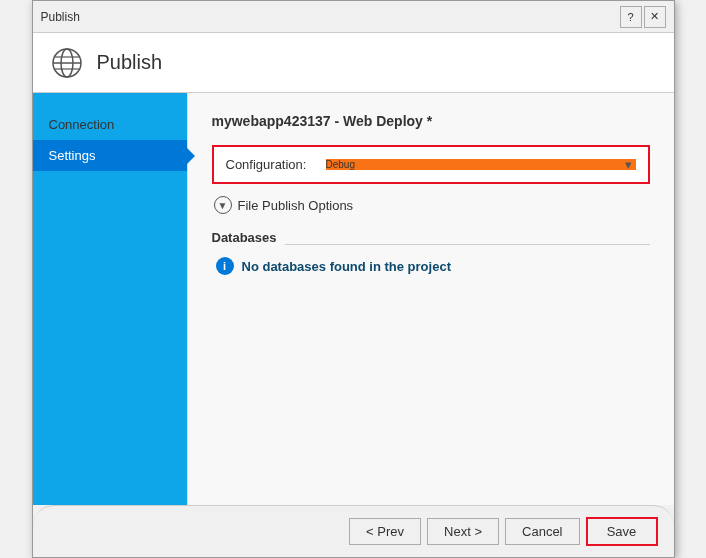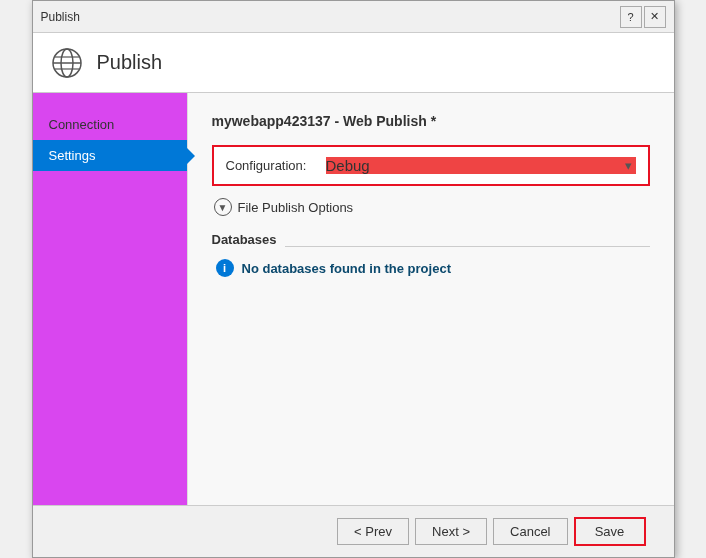--- a/index.html
+++ b/index.html
@@ -73,21 +73,21 @@
       color: #333;
       font-weight: 400;
     }
     .content-area {
       display: flex;
       flex: 1;
       overflow: hidden;
     }
     .sidebar {
       width: 155px;
-      background: #d946ef;
+      background: #0ea5e9;
       padding: 16px 0;
       border-right: 1px solid #ddd;
     }
     .sidebar-item {
       padding: 8px 16px;
       cursor: pointer;
       color: #333;
       display: flex;
       align-items: center;
     }
@@ -130,23 +130,23 @@
       justify-content: flex-end;
     }
     .config-label {
       color: #333;
       min-width: 100px;
     }
     .config-select {
       flex: 1;
       border: none;
       outline: none;
-      font-size: 15px;
-      color: #333;
-      background: #ef4444;
+      font-size: 10px;
+      color: #333;
+      background: #f97316;
       appearance: none;
       -webkit-appearance: none;
       cursor: pointer;
     }
     .config-select-wrapper {
       flex: 1;
       display: flex;
       align-items: center;
       position: relative;
     }
@@ -217,27 +217,28 @@
       margin-right: 8px;
       flex-shrink: 0;
     }
     .no-databases-text {
       color: #0c4a6e;
       font-size: 13px;
       font-weight: bold;
     }
     .footer {
       border-top: 1px solid #ccc;
-      padding: 10px 28px;
+      padding: 10px 16px;
       display: flex;
       justify-content: flex-end;
       align-items: center;
       gap: 6px;
       background: #f0f0f0;
       height: 52px;
+      border-radius: 21px;
     }
     .footer-btn {
       padding: 5px 16px;
       font-size: 13px;
       border: 1px solid #aaa;
       background: #f0f0f0;
       cursor: pointer;
       color: #333;
       min-width: 72px;
     }
@@ -276,21 +277,21 @@
     <div class="sidebar">
       <div class="sidebar-item">
         <span>Connection</span>
       </div>
       <div class="sidebar-item active">
         <span>Settings</span>
       </div>
     </div>
 
     <div class="main-panel">
-      <div class="deploy-title">mywebapp423137 - Web Publish *</div>
+      <div class="deploy-title">mywebapp423137 - Web Deploy *</div>
 
       <div class="configuration-group">
         <span class="config-label">Configuration:</span>
         <div class="config-select-wrapper">
           <select class="config-select">
             <option>Debug</option>
             <option>Release</option>
           </select>
         </div>
       </div>

